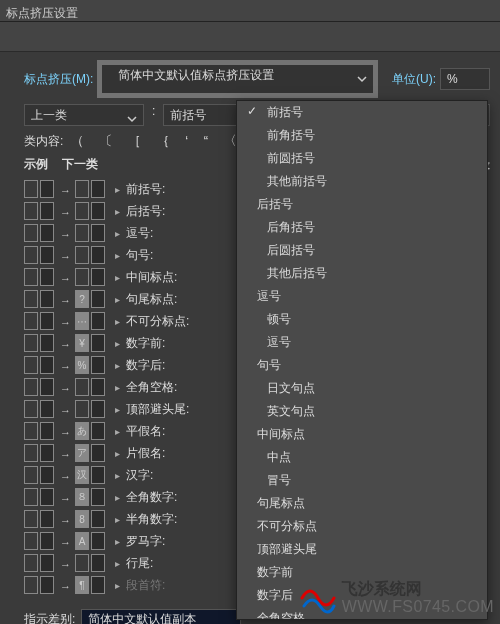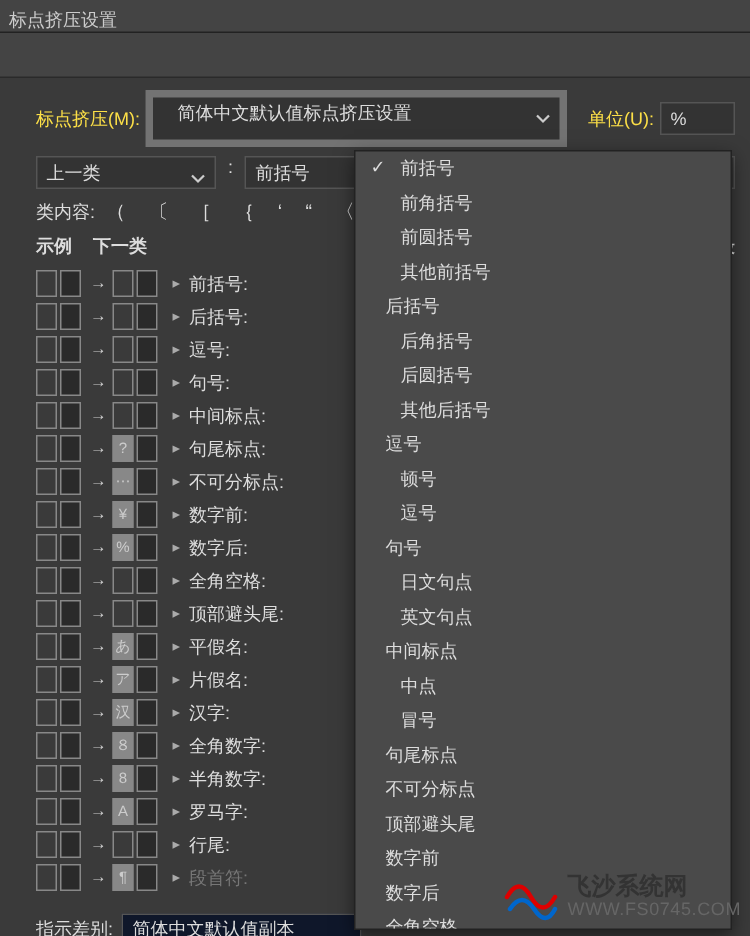--- a/index.html
+++ b/index.html
@@ -2,21 +2,21 @@
 <html><head>
 <meta charset="utf-8">
 <style>
   * { box-sizing: border-box; margin: 0; padding: 0; font-family: "Microsoft YaHei", sans-serif; }
   body { background: #f0f0f0; width: 500px; height: 624px; overflow: hidden; position: relative; }
   .window { position: absolute; left: 0; top: 0; right: 0; bottom: 0; background: #444; }
   .titlebar { background: #444; color: #ccc; font-size: 12px; padding: 4px 6px; height: 22px; line-height: 18px; border-bottom: 1px solid #222; }
   .divider-thick { height: 30px; background: #444; border-bottom: 1px solid #2a2a2a; }
   .panel { background: #3a3a3a; color: #ddd; font-size: 12px; padding: 8px 10px 20px 24px; position: relative; }
   .row1 { display: flex; align-items: center; gap: 4px; margin-bottom: 6px; }
-  .row1 .label { color: #fde047; }
+  .row1 .label { color: #7dd3fc; }
   .row1 .combo { flex: 1; background: #333; border: 5px solid #737373; height: 38px; line-height: 20px; padding: 0 16px; font-size: 12px; color: #ddd; position: relative; }
   .row1 .combo .chev { position: absolute; right: 6px; top: 5px; }
   .row1 .unit-label { margin-left: 10px; }
   .row1 .unit { width: 50px; background: #333; border: 1px solid #555; height: 22px; line-height: 20px; padding: 0 6px; color: #ddd; }
 
   .row2 { display: flex; align-items: flex-start; gap: 4px; margin-bottom: 6px; justify-content: flex-end; }
   .row2 .combo { background: #333; border: 1px solid #555; height: 22px; line-height: 20px; padding: 0 20px 0 6px; font-size: 12px; color: #ddd; position: relative; min-width: 120px; }
   .row2 .combo .chev { position: absolute; right: 6px; top: 5px; }
   .row2 .combo.wide { flex: 1; min-width: 0; }
   .row2 .colon { margin: 0 4px; }
@@ -49,21 +49,21 @@
   .dd-item { padding: 3px 10px 3px 30px; cursor: default; position: relative; }
   .dd-item.header { padding-left: 20px; color: #ddd; }
   .dd-item.selected::before { content: "✓"; position: absolute; left: 10px; top: 3px; }
 
   
   .watermark { position: absolute; right: 6px; bottom: 8px; display: flex; align-items: center; gap: 6px; z-index: 20;}
   .watermark .logo { width: 36px; height: 36px; position: relative; }
   .watermark .logo svg { width: 36px; height: 36px; }
   .watermark .txt { display:flex; flex-direction:column; line-height:1.1; }
   .watermark .txt .a { font-size: 16px; font-weight: bold; color: #333; }
-  .watermark .txt .b { font-size: 12px; color: #666; letter-spacing: 0.4px;}
+  .watermark .txt .b { font-size: 16px; color: #666; letter-spacing: 0.4px;}
 </style>
 </head>
 <body>
 
 <div class="window">
   <div class="titlebar">
     <span>标点挤压设置</span>
   </div>
   <div class="divider-thick"></div>
 

